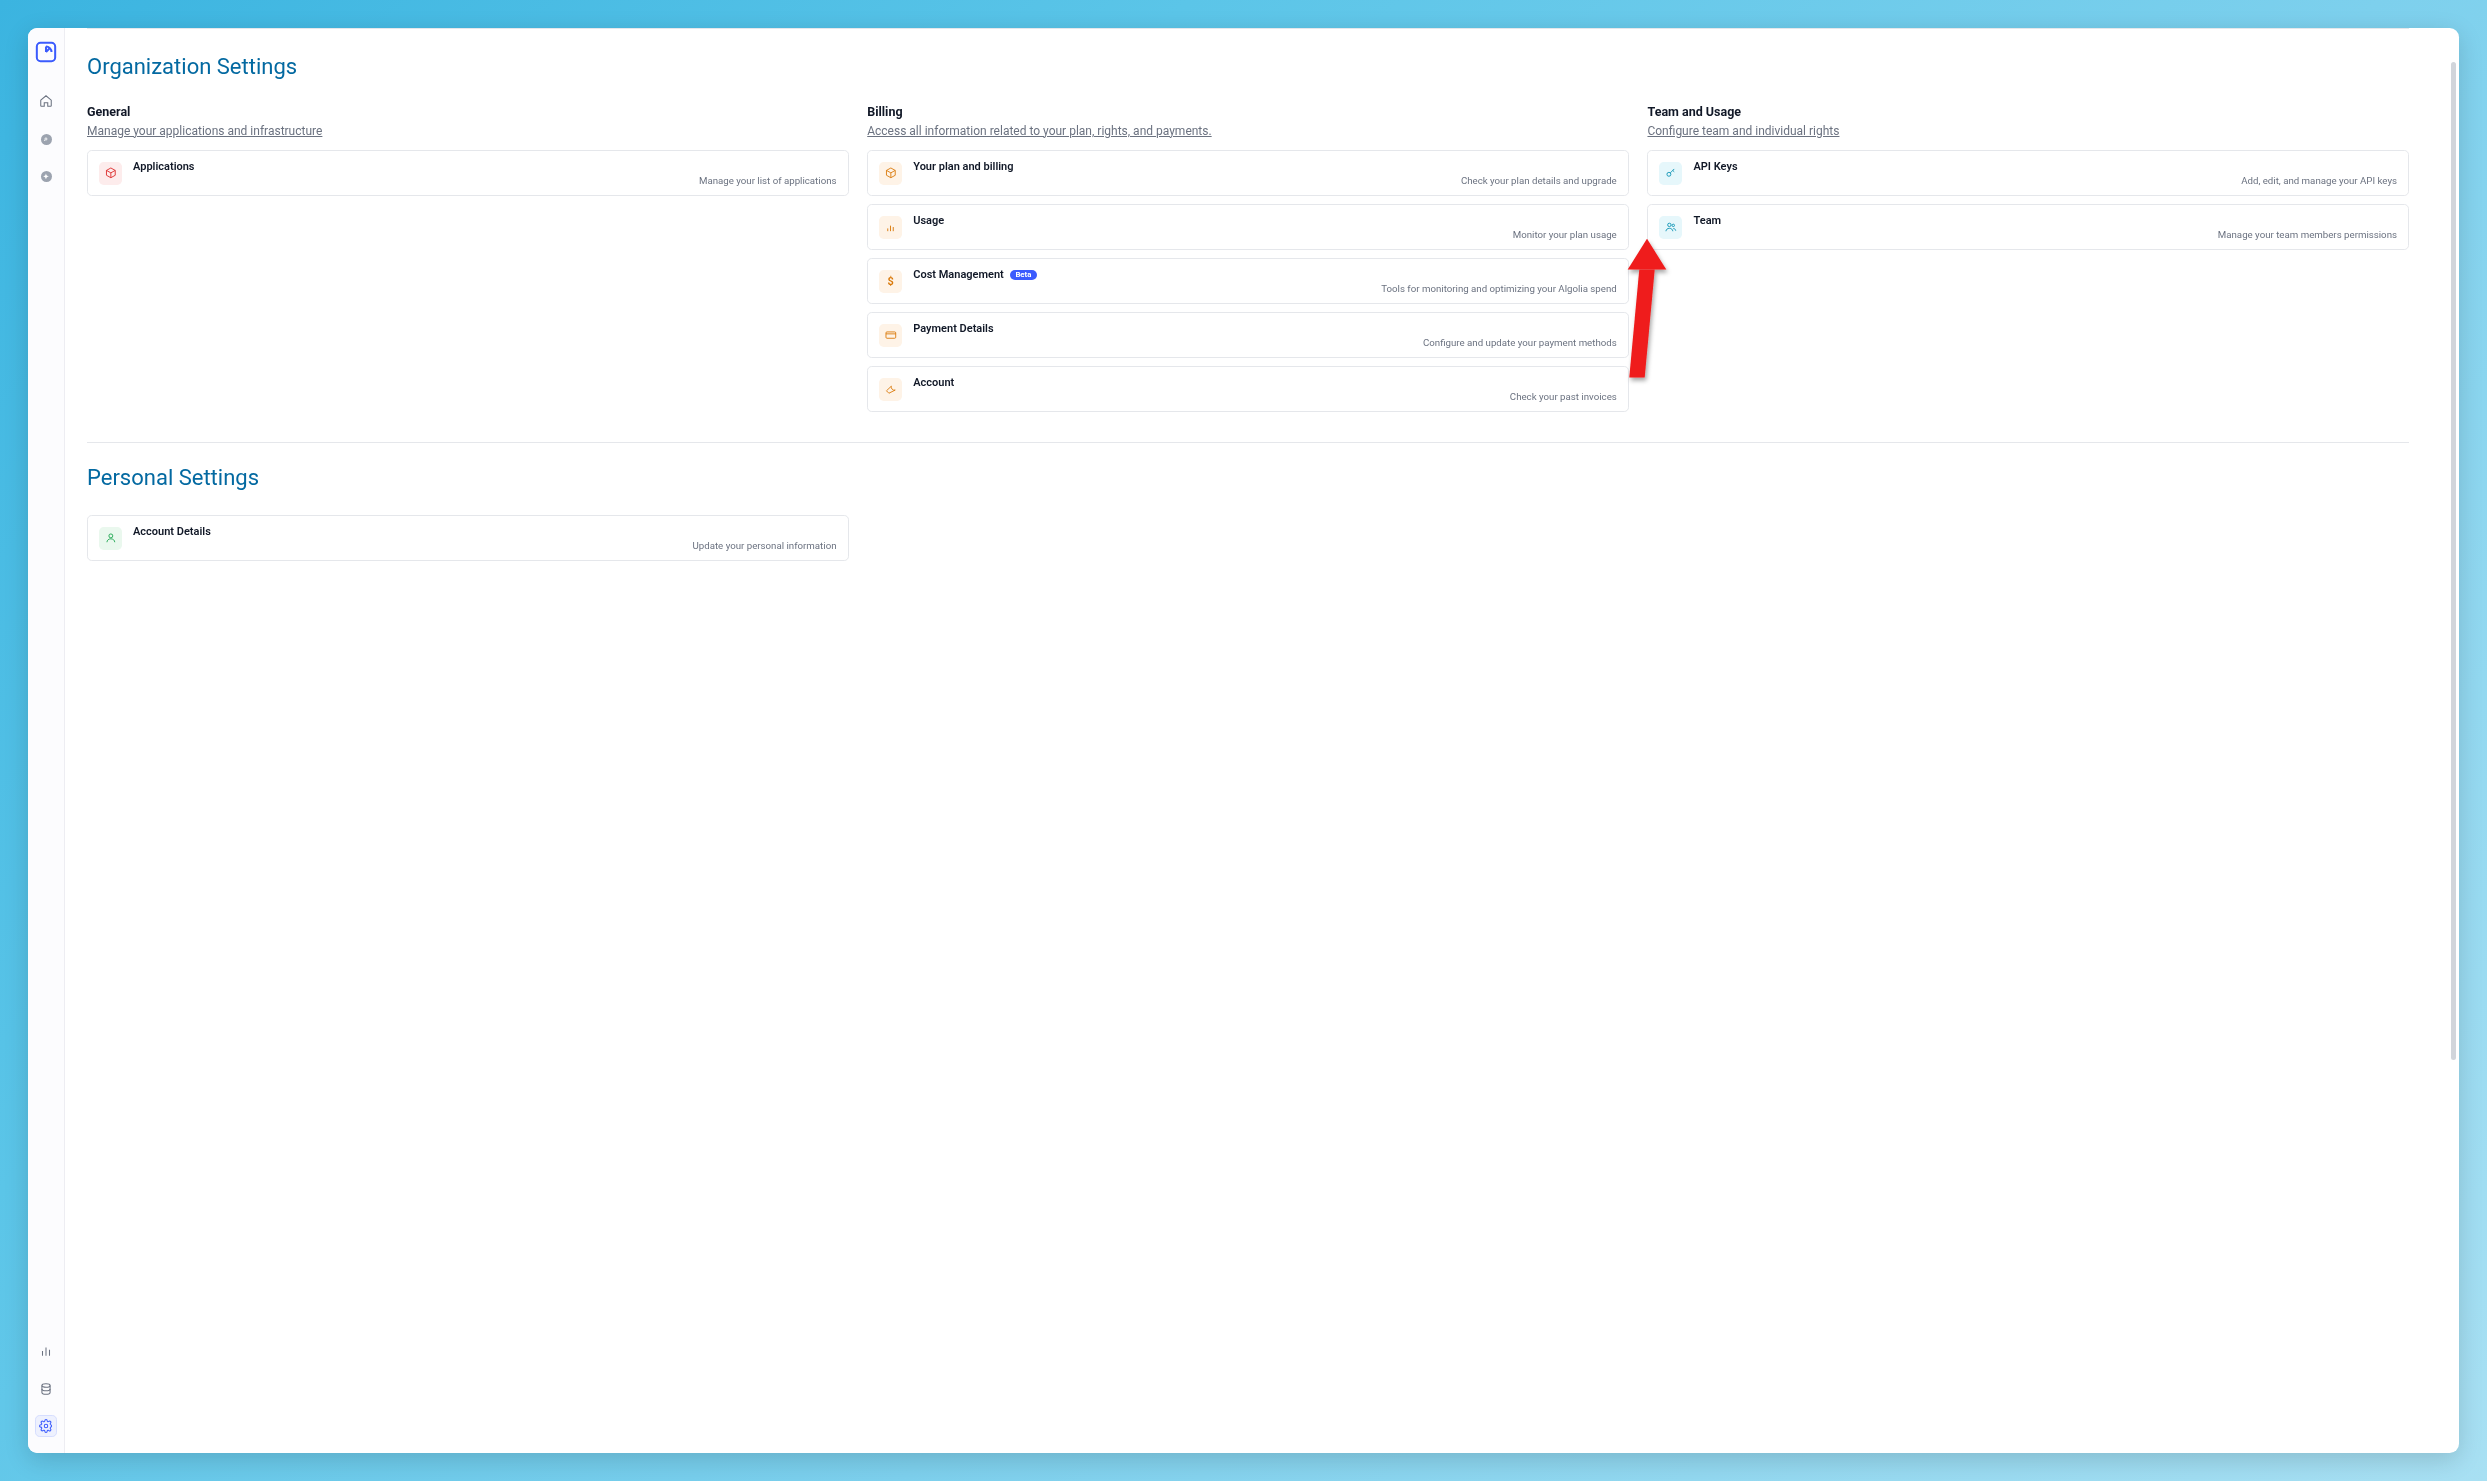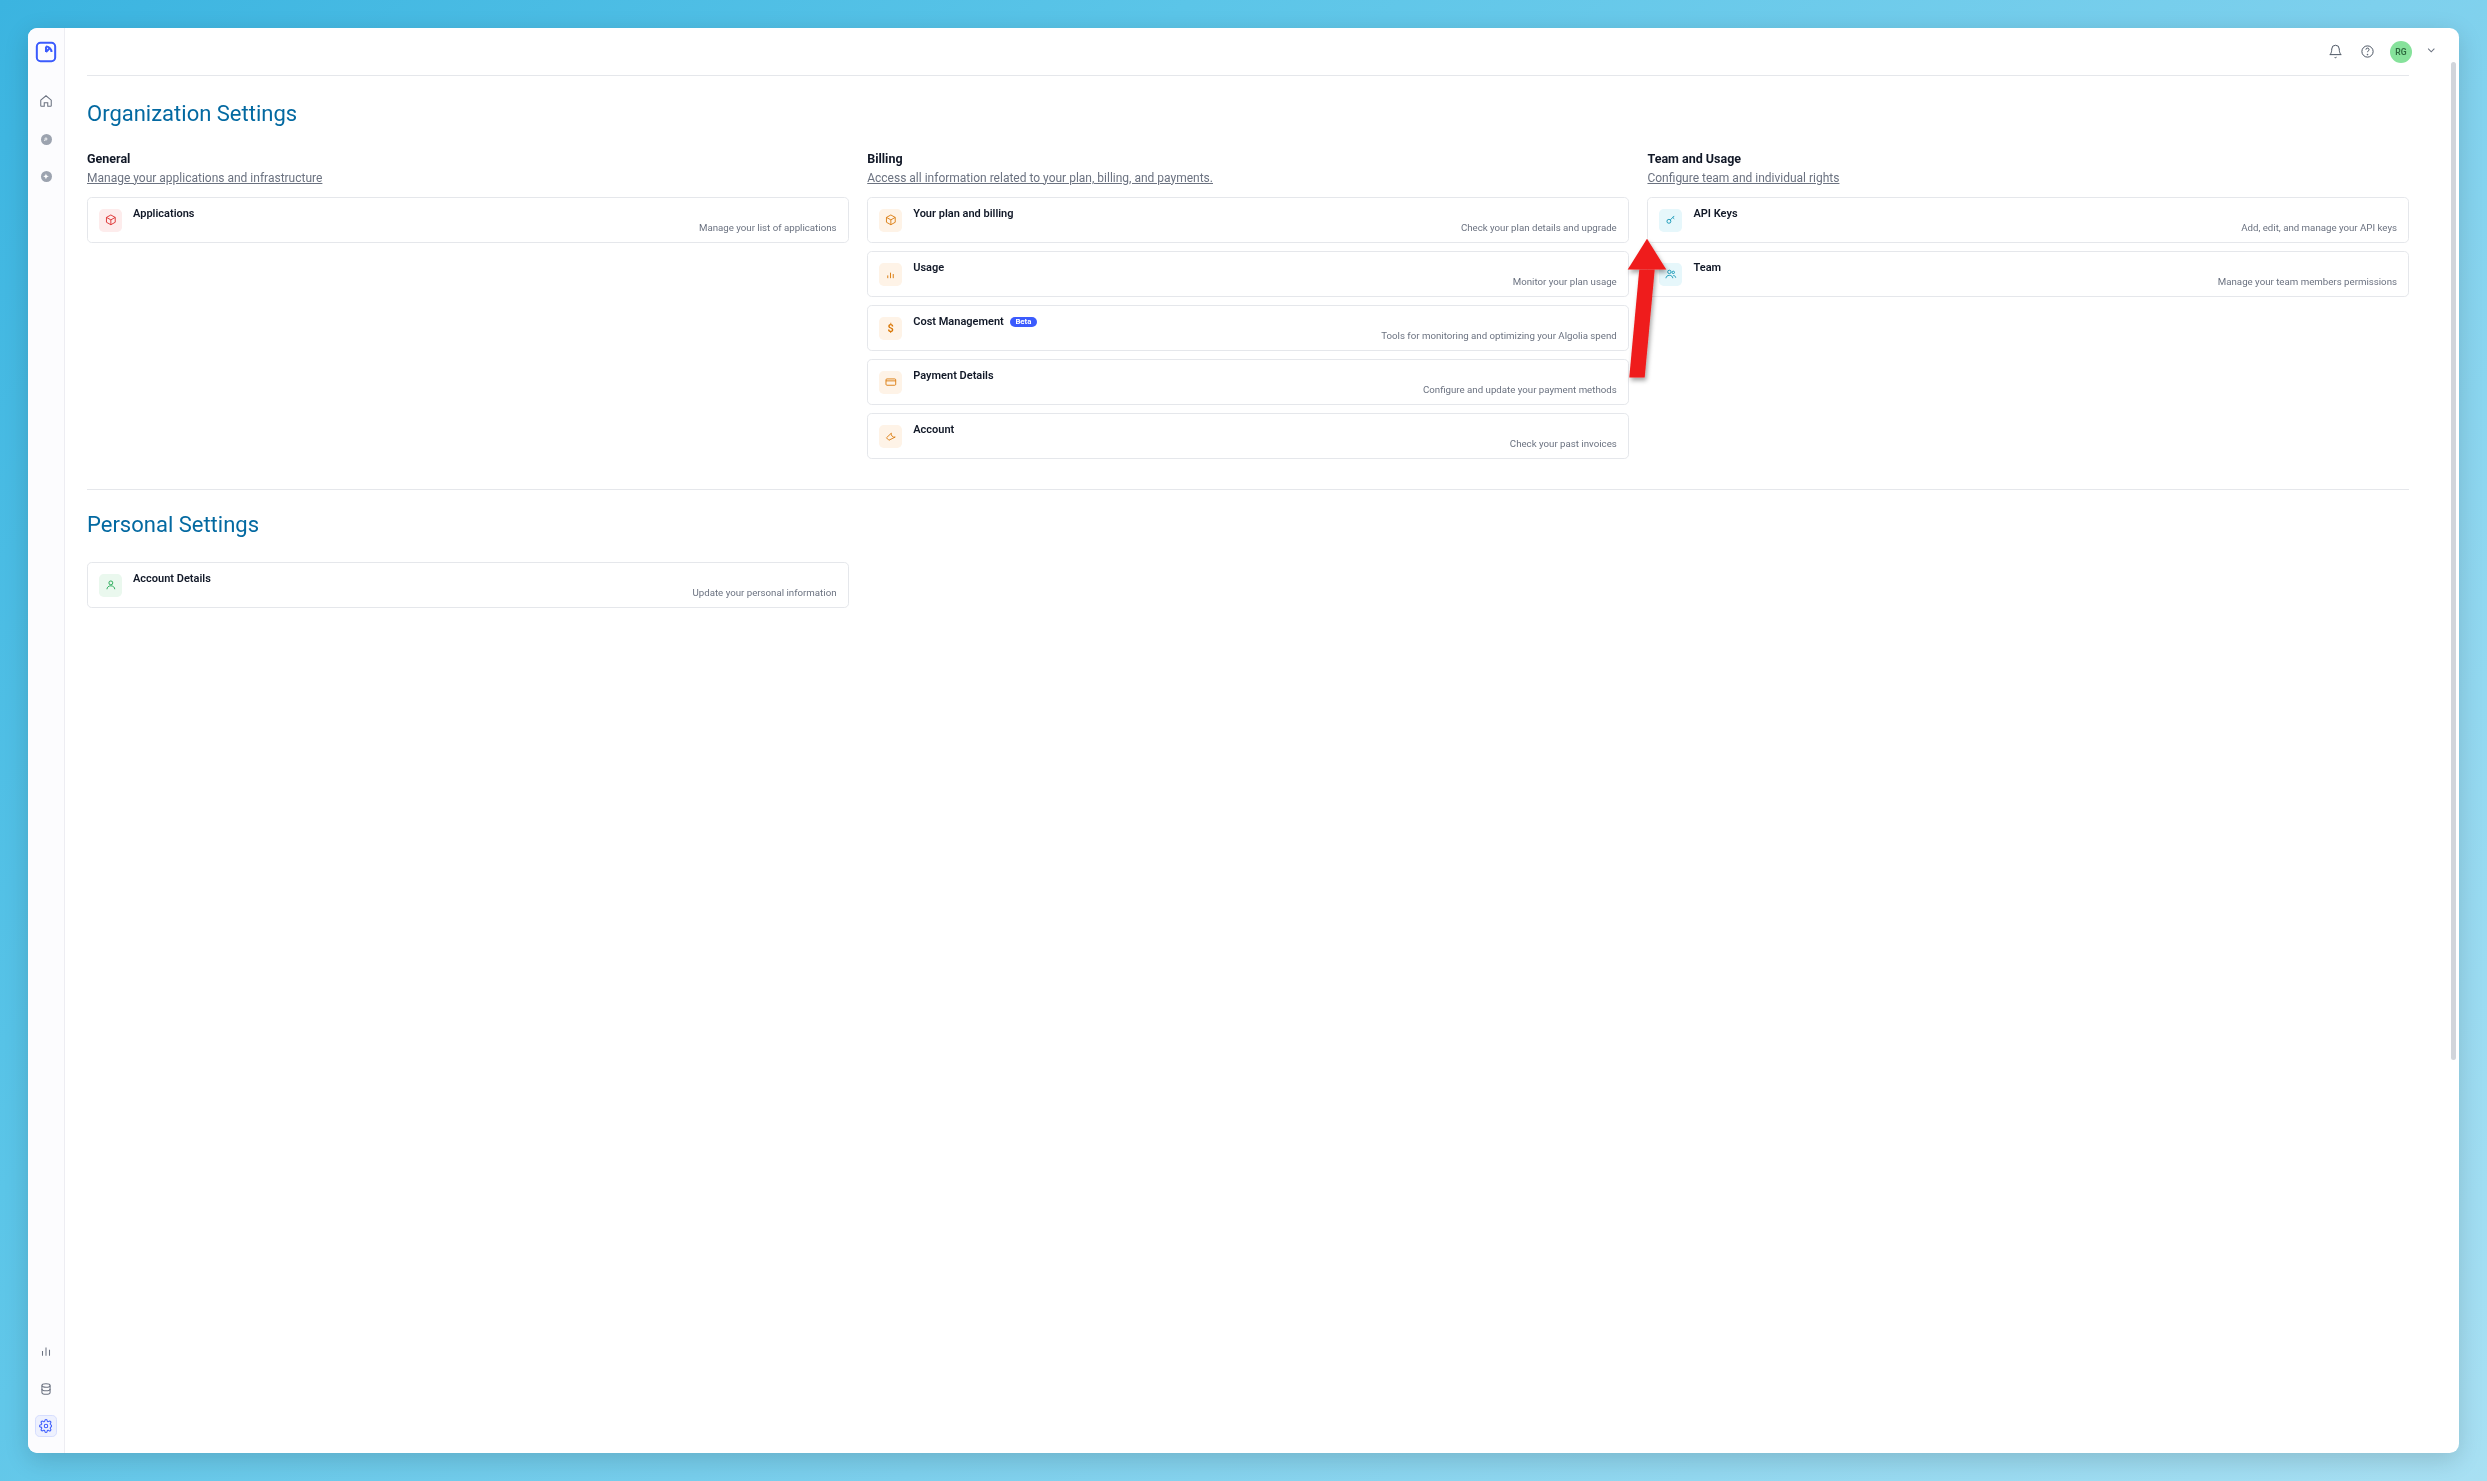--- a/index.html
+++ b/index.html
@@ -246,41 +246,20 @@
       <div class="sidebar-icon active">
         <svg viewBox="0 0 24 24" fill="none" stroke="#3b5bfd" stroke-width="1.8">
             <circle cx="12" cy="12" r="3"></circle>
             <path d="M19.4 15a1.7 1.7 0 0 0 .34 1.87l.06.06a2 2 0 1 1-2.83 2.83l-.06-.06a1.7 1.7 0 0 0-1.87-.34 1.7 1.7 0 0 0-1.04 1.56V21a2 2 0 1 1-4 0v-.08a1.7 1.7 0 0 0-1.04-1.56 1.7 1.7 0 0 0-1.87.34l-.06.06a2 2 0 1 1-2.83-2.83l.06-.06A1.7 1.7 0 0 0 4.6 15a1.7 1.7 0 0 0-1.56-1.04H3a2 2 0 1 1 0-4h.08A1.7 1.7 0 0 0 4.6 9a1.7 1.7 0 0 0-.34-1.87l-.06-.06a2 2 0 1 1 2.83-2.83l.06.06A1.7 1.7 0 0 0 9 4.6a1.7 1.7 0 0 0 1.04-1.56V3a2 2 0 1 1 4 0v.08A1.7 1.7 0 0 0 15 4.6a1.7 1.7 0 0 0 1.87-.34l.06-.06a2 2 0 1 1 2.83 2.83l-.06.06A1.7 1.7 0 0 0 19.4 9c.14.34.22.7.22 1.04V10a2 2 0 1 1 0 4h-.08c-.04.34-.04.68-.14 1z"></path>
           </svg>
       </div>
     </div>
   </div>
 
   <div class="main">
-    <div class="topbar">
-      <div class="topbar-icon">
-        <svg viewBox="0 0 24 24" width="15" height="15" fill="none" stroke="currentColor" stroke-width="1.6">
-            <path d="M18 8a6 6 0 1 0-12 0c0 7-3 9-3 9h18s-3-2-3-9"></path>
-            <path d="M13.7 21a2 2 0 0 1-3.4 0"></path>
-          </svg>
-      </div>
-      <div class="topbar-icon">
-        <svg viewBox="0 0 24 24" width="15" height="15" fill="none" stroke="currentColor" stroke-width="1.6">
-            <circle cx="12" cy="12" r="9"></circle>
-            <path d="M9.5 9a2.5 2.5 0 1 1 3.5 2.3c-.8.4-1 1-1 1.7"></path>
-            <circle cx="12" cy="17" r="0.6" fill="currentColor"></circle>
-          </svg>
-      </div>
-      <div class="avatar">RG</div>
-      <div class="chevron">
-        <svg viewBox="0 0 24 24" width="12.5" height="12.5" fill="none" stroke="currentColor" stroke-width="2">
-            <polyline points="6 9 12 15 18 9"></polyline>
-          </svg>
-      </div>
-    </div>
 
     <div class="content">
       <hr class="page-divider">
       <h1 class="page-title">Organization Settings</h1>
 
       <div class="columns">
 
         <div>
           <div class="col-heading">General</div>
           <div class="col-subtitle">Manage your applications and infrastructure</div>
@@ -295,21 +274,21 @@
             <div class="card-body">
               <div class="card-title">Applications</div>
               <div class="card-desc">Manage your list of applications</div>
             </div>
           </div>
 
         </div>
 
         <div>
           <div class="col-heading">Billing</div>
-          <div class="col-subtitle">Access all information related to your plan, billing, and payments.</div>
+          <div class="col-subtitle">Access all information related to your plan, rights, and payments.</div>
 
           <div class="card">
             <div class="card-icon ic-orange">
               <svg viewBox="0 0 24 24" width="11.7" height="11.7" fill="none" stroke="currentColor" stroke-width="1.8">
                   <path d="M12 2 3 7v10l9 5 9-5V7z"></path>
                   <path d="M3 7l9 5 9-5M12 22V12"></path>
                 </svg>
             </div>
             <div class="card-body">
               <div class="card-title">Your plan and billing</div>

